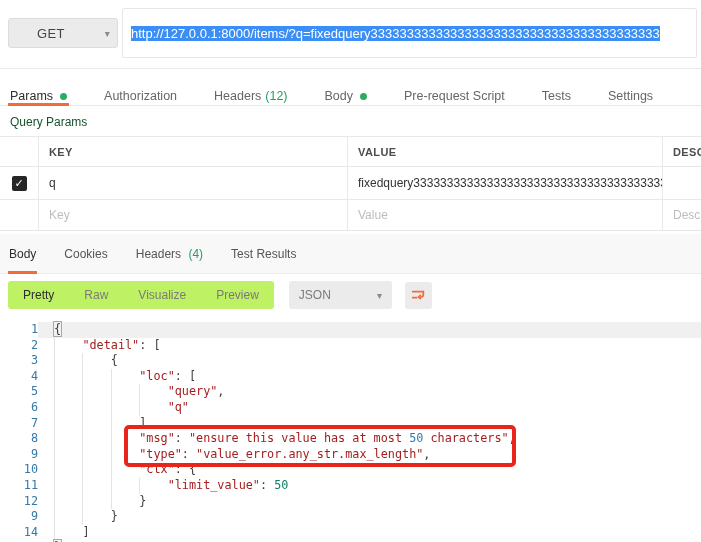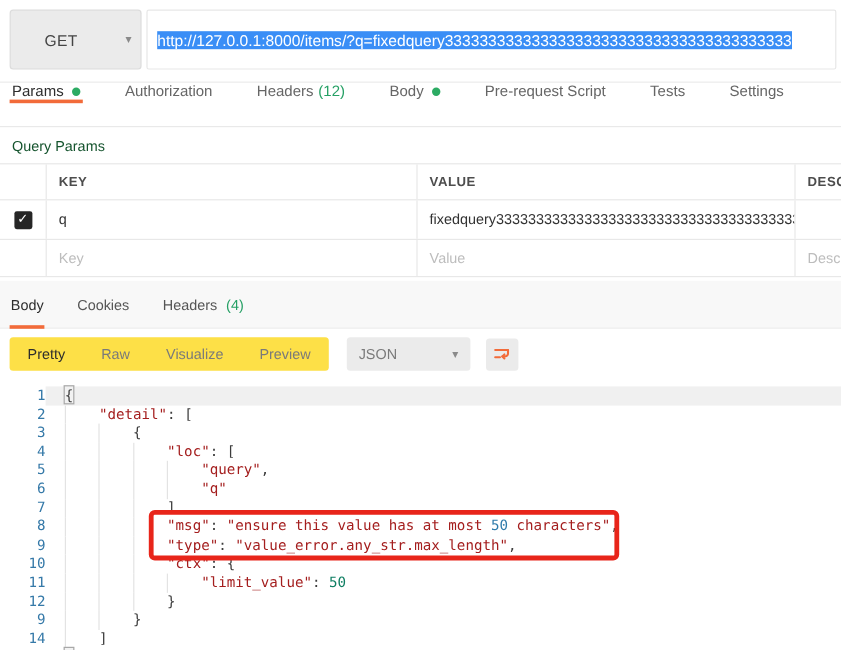--- a/index.html
+++ b/index.html
@@ -15,34 +15,34 @@
   *{margin:0;padding:0;box-sizing:border-box;}
   html,body{background:#fff;}
   body{
     width:701px;height:542px;overflow:hidden;
     font-family:"Liberation Sans","DejaVu Sans",sans-serif;
     color:#333;font-size:12px;
   }
   
   .topbar{display:flex;align-items:center;padding:8px 4px 10px 8px;border-bottom:1px solid #e9e9e9;}
   .method-select{
-    width:110px;height:50px;background:#ebebeb;border:1px solid #dcdcdc;border-radius:3px;
+    width:110px;height:30px;background:#ebebeb;border:1px solid #dcdcdc;border-radius:3px;
     display:flex;align-items:center;padding:0 10px 0 28px;cursor:pointer;flex:none;gap:40px;
   }
   .method-select .method{font-size:13px;color:#444;letter-spacing:.3px;}
   .method-select .caret{margin-left:auto;color:#8a8a8a;font-size:10px;}
   .url-field{
     flex:1;height:50px;margin-left:4px;border:1px solid #e7e7e7;border-radius:2px;background:#fff;
     display:flex;align-items:center;padding:0 2px 0 8px;overflow:hidden;white-space:nowrap;
   }
   .url-field .selected-text{
     background:var(--selection-blue);color:#fff;font-size:13px;white-space:nowrap;overflow:hidden;
   }
   
-  .req-tabs{display:flex;align-items:flex-start;height:37px;padding:0 8px;border-bottom:1px solid #e9e9e9;background:#fff;}
+  .req-tabs{display:flex;align-items:flex-end;height:37px;padding:0 8px;border-bottom:1px solid #e9e9e9;background:#fff;}
   .req-tab{display:flex;align-items:center;margin-right:33px;padding:0 2px;cursor:pointer;
     font-size:12.5px;color:#666;border-bottom:3px solid transparent;margin-bottom:-1px;}
   .req-tab.active{color:#2d2d2d;border-bottom-color:var(--accent-orange);}
   .green-dot{width:7px;height:7px;border-radius:50%;background:#2cab63;margin-left:7px;flex:none;}
   .tab-badge{color:var(--success-green);margin-left:4px;}
   
   .section-label{margin:9px 0 7px 10px;font-size:12px;color:#14532d;}
   .qp-table{border-top:1px solid #e8e8e8;}
   .qp-row{display:grid;grid-template-columns:38px 309px 315px 1fr;border-bottom:1px solid #e8e8e8;}
   .qp-cell{padding:0 10px;display:flex;align-items:center;overflow:hidden;white-space:nowrap;border-left:1px solid #e8e8e8;}
@@ -54,21 +54,21 @@
   .checkbox .check{color:#fff;font-size:11px;line-height:1;}
   
   .resp-band{display:flex;align-items:flex-end;height:40px;margin-top:3px;background:#f8f8f8;border-bottom:1px solid #ececec;padding:0 8px;}
   .resp-tab{margin-right:26px;padding:10px 1px;font-size:12px;color:#555;cursor:pointer;border-bottom:3px solid transparent;margin-bottom:-1px;}
   .resp-tab.active{color:#2d2d2d;border-bottom-color:var(--accent-orange);}
   .resp-status{margin-left:auto;align-self:center;font-size:12px;white-space:nowrap;}
   .resp-status .status-label{color:#888;}
   .resp-status .status-value{color:var(--success-green);margin-left:4px;}
   
   .resp-toolbar{display:flex;align-items:center;padding:7px 8px 8px;background:#fff;}
-  .view-modes{display:flex;background:#fde047;border-radius:3px;overflow:hidden;}
+  .view-modes{display:flex;background:#bef264;border-radius:3px;overflow:hidden;}
   .view-mode{padding:7px 15px;font-size:12px;color:#7a7a7a;cursor:pointer;}
   .view-mode.active{color:#2d2d2d;}
   .format-select{display:flex;align-items:center;background:#ebebeb;border-radius:3px;margin-left:15px;
     padding:7px 10px;font-size:12px;color:#7a7a7a;cursor:pointer;gap:36px;}
   .format-select .caret{margin-left:10px;font-size:10px;color:#8a8a8a;}
   .wrap-button{width:27px;height:27px;background:#ebebeb;border-radius:3px;margin-left:13px;
     display:flex;align-items:center;justify-content:center;cursor:pointer;}
   
   .code-area{position:relative;margin-top:5px;font-family:"DejaVu Sans Mono","Liberation Mono",monospace;
     font-size:11.8px;line-height:15.6px;}
@@ -156,20 +156,23 @@
   <div class="resp-tab active">
     <span>Body</span>
   </div>
   <div class="resp-tab">
     <span>Cookies</span>
   </div>
   <div class="resp-tab">
     <span>Headers</span>
     <span class="tab-badge">(4)</span>
   </div>
+  <div class="resp-tab">
+    <span>Test Results</span>
+  </div>
 </div>
 
 <div class="resp-toolbar">
   <div class="view-modes">
     <div class="view-mode active">Pretty</div>
     <div class="view-mode">Raw</div>
     <div class="view-mode">Visualize</div>
     <div class="view-mode">Preview</div>
   </div>
   <div class="format-select">

